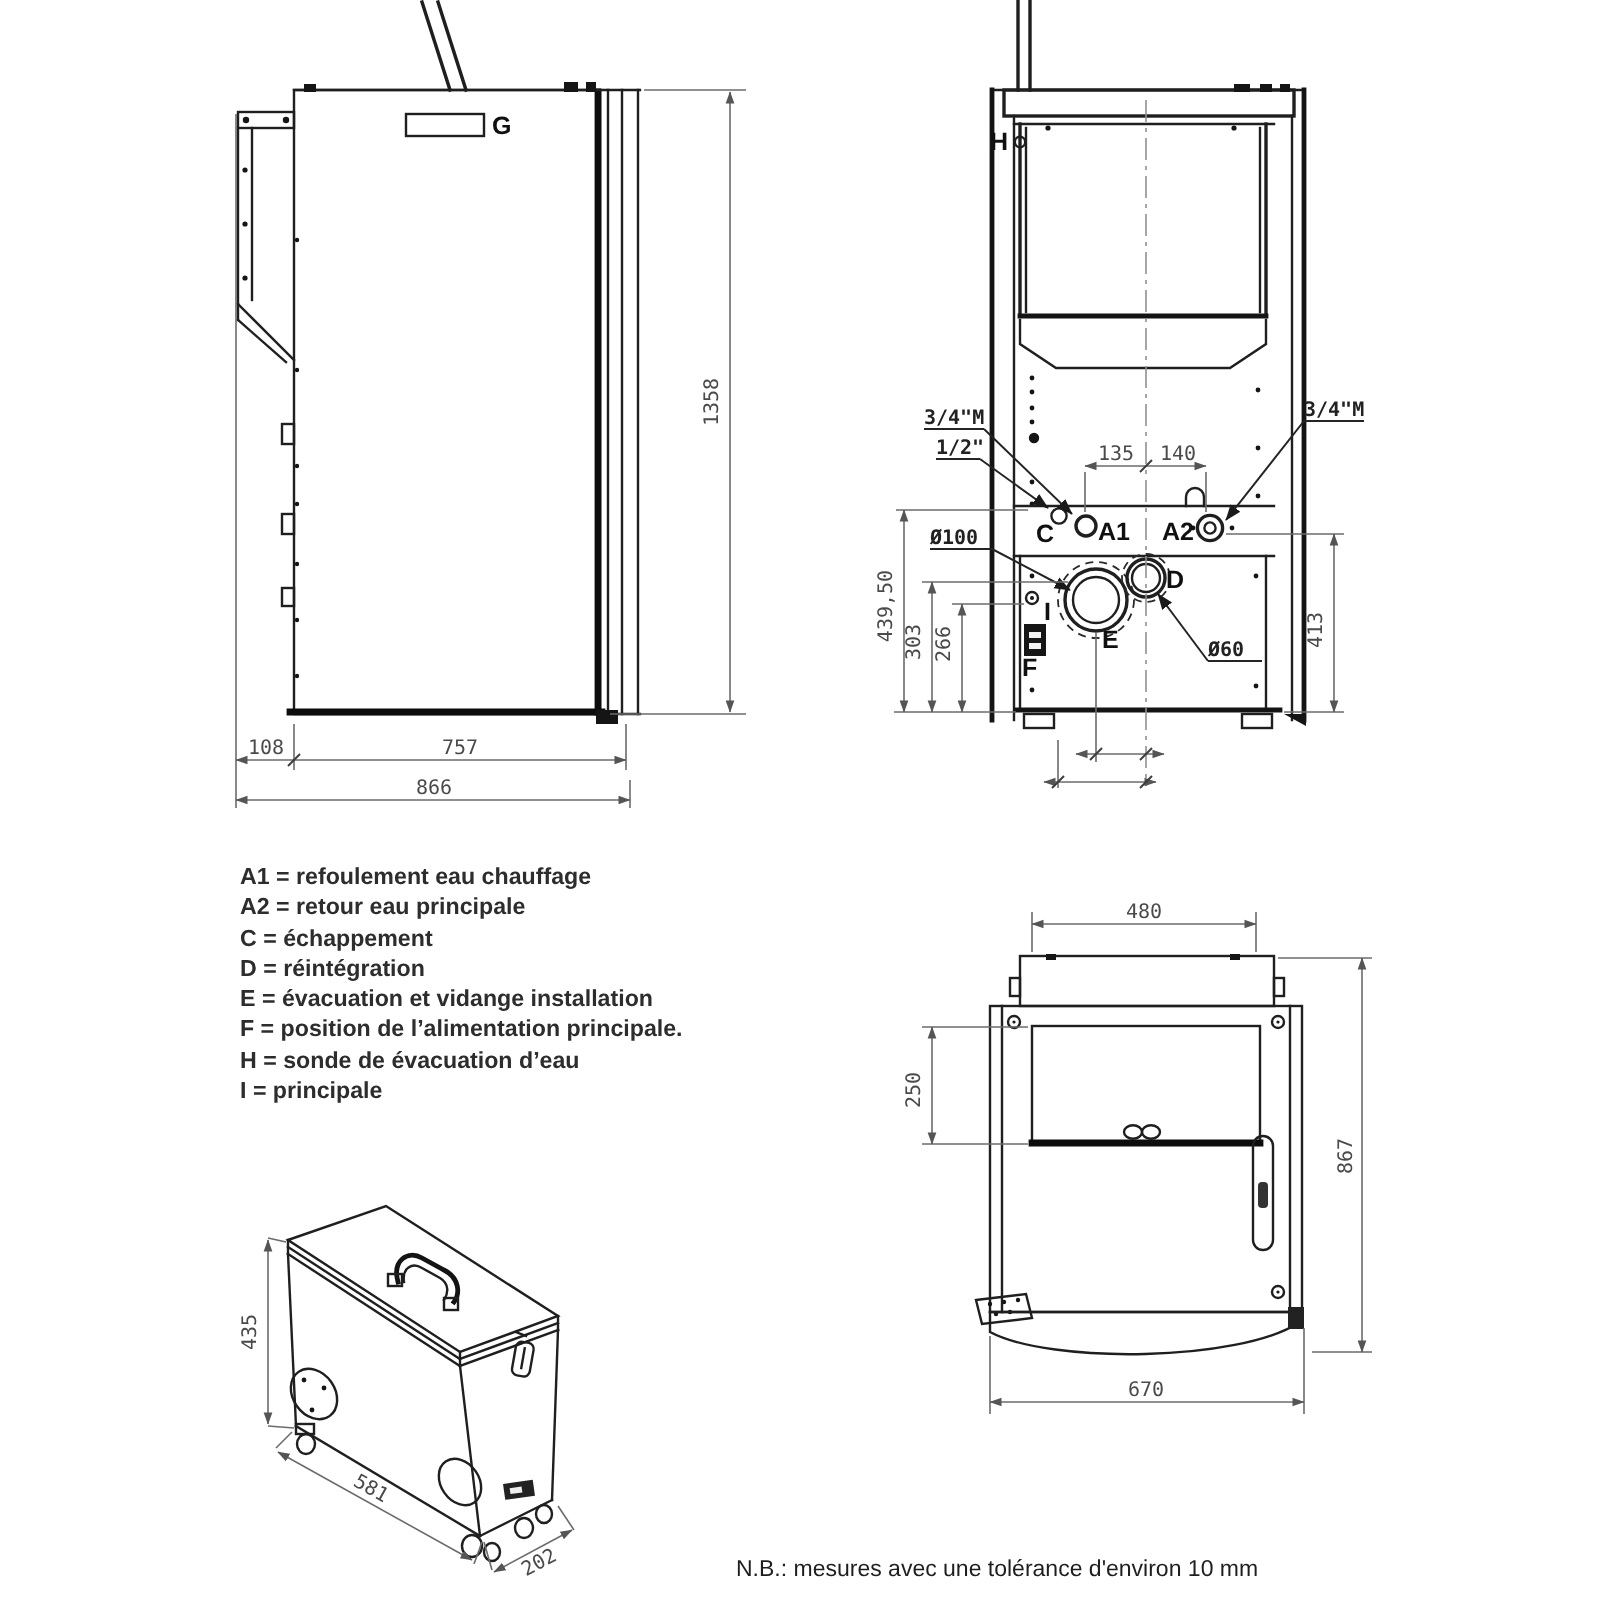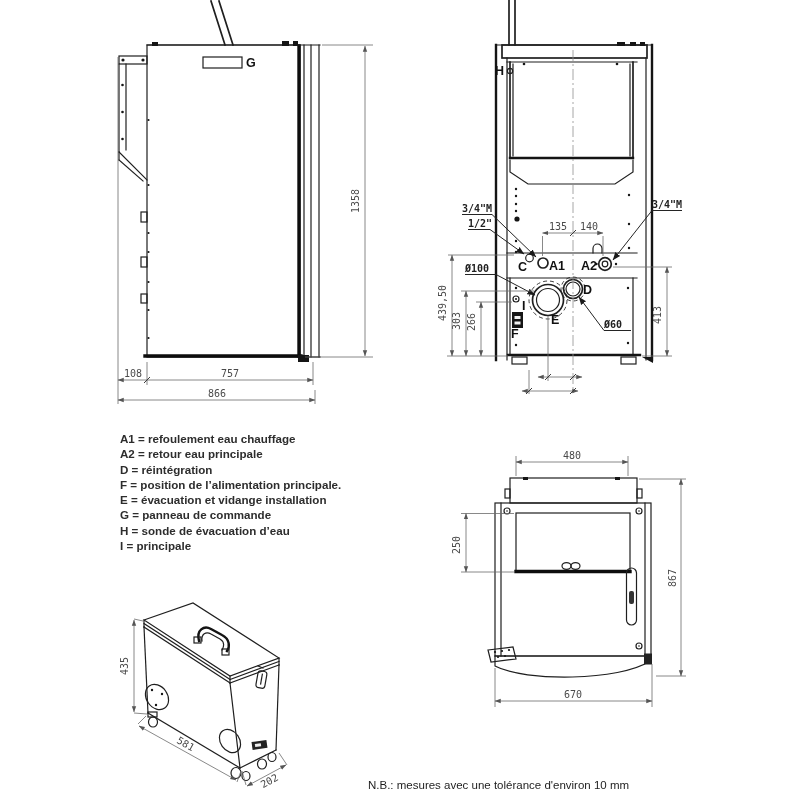--- a/index.html
+++ b/index.html
@@ -342,22 +342,22 @@
     <line class="d" x1="242" y1="771" x2="246" y2="785"></line>
     <line class="d" x1="279" y1="753" x2="287" y2="765"></line>
     <line class="d" x1="247" y1="786" x2="286" y2="765" marker-start="url(#ma)" marker-end="url(#ma)"></line>
     <text class="t-dim" text-anchor="middle" x="271" y="784" transform="rotate(-28 271 784)">202</text>
   </g>
 </svg>
 
   <div class="legend">
     <div>A1 = refoulement eau chauffage</div>
     <div>A2 = retour eau principale</div>
+    <div>C = échappement</div>
     <div>D = réintégration</div>
+    <div>E = évacuation et vidange installation</div>
     <div>F = position de l’alimentation principale.</div>
-    <div>E = évacuation et vidange installation</div>
-    <div>G = panneau de commande</div>
     <div>H = sonde de évacuation d’eau</div>
     <div>I = principale</div>
   </div>
 
   <div class="note">N.B.: mesures avec une tolérance d'environ 10 mm</div>
 </div>
 
 </body></html>

